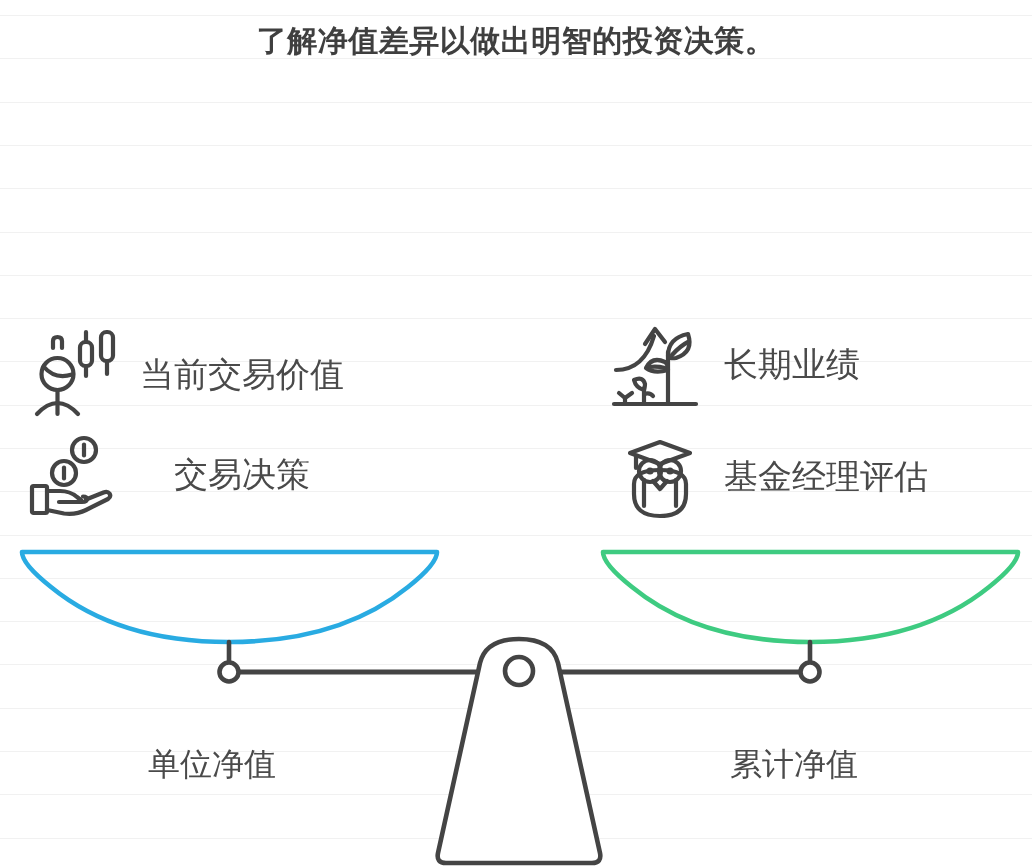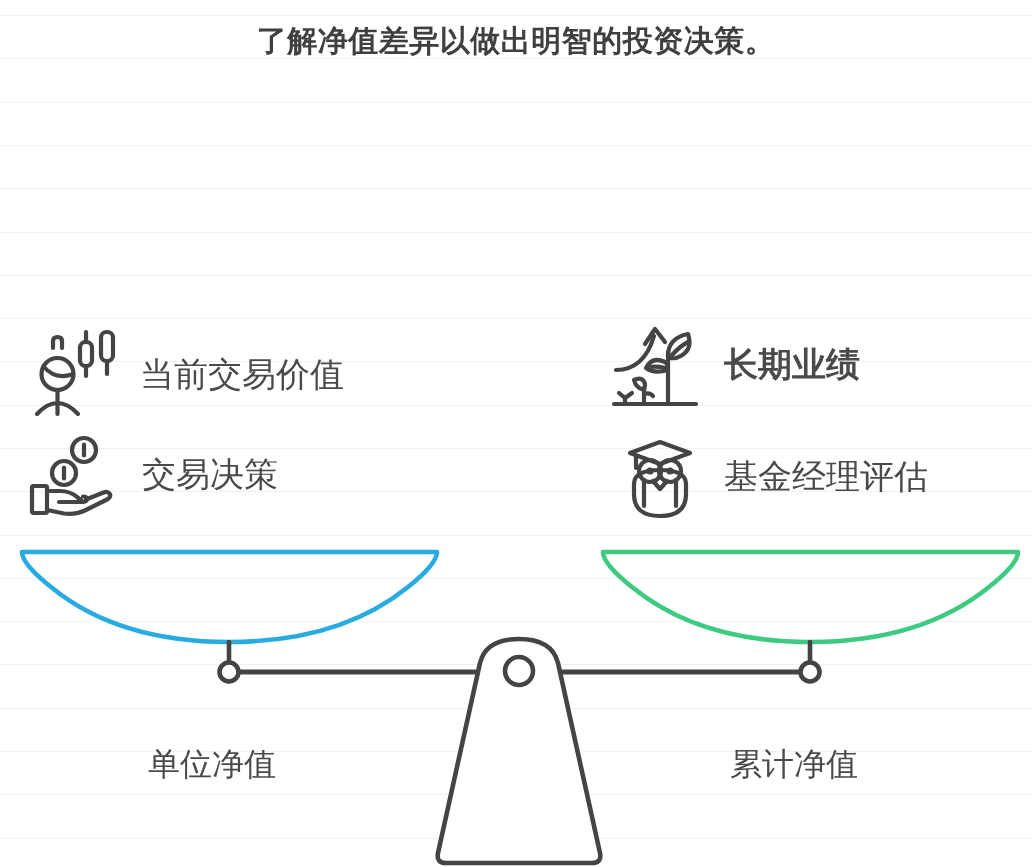--- a/index.html
+++ b/index.html
@@ -67,22 +67,22 @@
     display: block;
   }
   .feature .flabel {
     font-size: 34px;
     color: #4a4a4a;
     line-height: 40px;
     white-space: nowrap;
     margin-left: 10px;
   }
   #feat-top-left  { left: 30px;  top: 326px; }
-  #feat-bot-left  { left: 24px;  top: 426px; }
-  #feat-top-right { left: 610px; top: 316px; font-weight: bold; }
+  #feat-bot-left  { left: 24px;  top: 426px; gap: 32px; }
+  #feat-top-right { left: 610px; top: 316px; }
   #feat-bot-right { left: 612px; top: 428px; }
 
   #feat-top-left .flabel  { margin-left: 14px; text-align: right; }
   #feat-bot-left .flabel  { margin-left: 22px; }
   #feat-top-right .flabel { margin-left: 18px; }
   #feat-bot-right .flabel { margin-left: 16px; }
 
   
   #scale {
     position: absolute;

